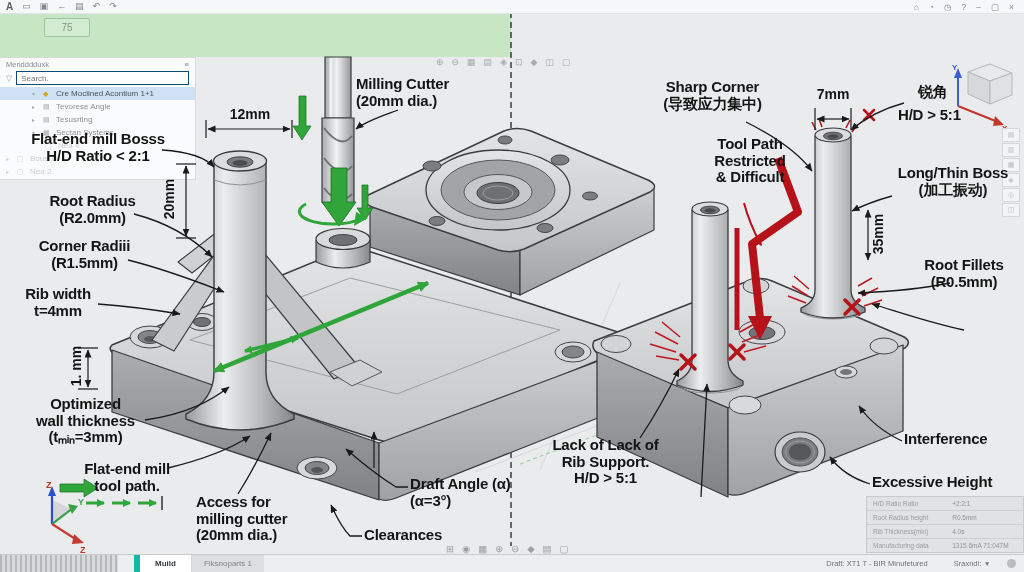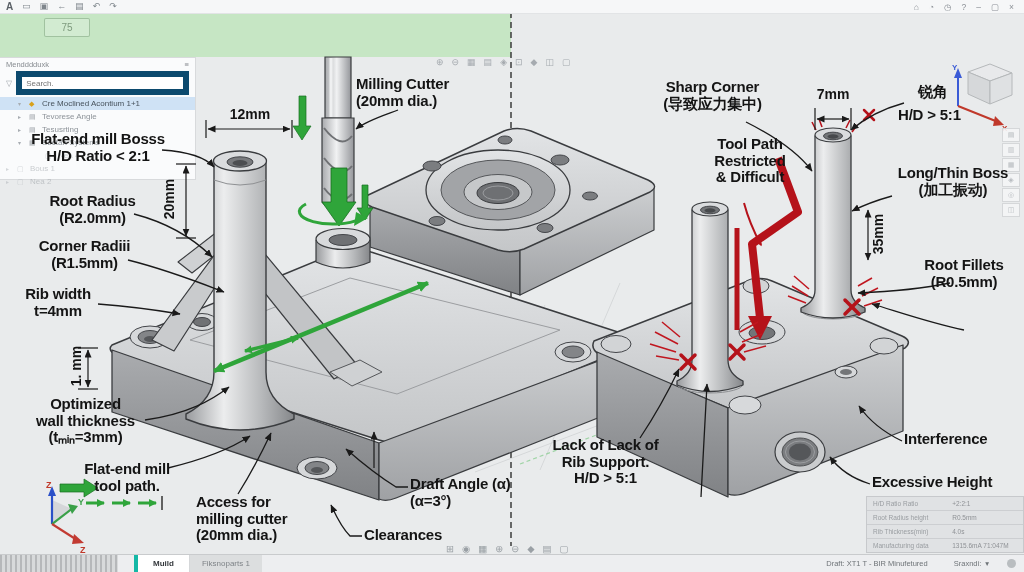--- a/index.html
+++ b/index.html
@@ -22,23 +22,23 @@
   #ribbonTabs .rtab{background:rgba(246,249,246,.85);border:1px solid rgba(150,185,150,.5);border-bottom:none;
         border-radius:2px 2px 0 0;font-size:8px;color:#5d6a5e;padding:1px 7px;display:flex;gap:4px;align-items:center;}
   #ribbonTabs .caret{font-size:6px;color:#8aa08a;}
   
   #panel{position:absolute;left:0;top:57px;width:195px;height:121px;background:rgba(250,251,252,.96);
          border:1px solid #d8dadc;border-left:none;z-index:1;}
   #panel .phead{display:flex;justify-content:space-between;padding:2px 6px 1px 6px;
          font-size:7.5px;color:#878c91;}
   #panel .psearch{display:flex;align-items:center;margin:1px 6px 2px 6px;gap:4px;}
   #panel .funnel{font-size:8px;color:#a3a8ad;}
-  #panel input{flex:1;height:12px;border:6px solid #0c4a6e;background:#fff;font-size:8px;
+  #panel input{flex:1;height:12px;border:1px solid #0c4a6e;background:#fff;font-size:8px;
          font-family:"Liberation Sans",sans-serif;color:#6d7277;padding:0 4px;outline:none;}
-  .trow{display:flex;align-items:center;height:13px;font-size:8px;color:#8d9399;padding-left:18px;gap:4px;}
+  .trow{display:flex;align-items:center;height:13px;font-size:8px;color:#8d9399;padding-left:32px;gap:4px;}
   .trow .tcaret{width:7px;font-size:6px;color:#a8adb2;}
   .trow .ticon{width:9px;font-size:7px;color:#a8adb2;}
   .trow.sel{background:#cfe2f5;color:#47525c;}
   .trow.sel .ticon{color:#d9a11c;}
   .trow.faded{opacity:.45;}
   .trow.ind2{padding-left:34px;}
   .trow.ind1{padding-left:6px;}
   
   #viewbar{position:absolute;left:436px;top:57px;display:flex;gap:8px;font-size:9px;color:#a6abb0;z-index:3;}
   #navbar{position:absolute;left:446px;top:543px;display:flex;gap:8px;font-size:9.5px;color:#9aa0a5;z-index:3;}
@@ -82,21 +82,21 @@
       padding:0 6px;font-size:6.5px;}
   #infotable .irow:last-child{border-bottom:none;}
   #infotable .il{width:55%;color:#999da1;}
   #infotable .iv{width:45%;color:#8f9296;}
   
   #statusbar{position:absolute;left:0;bottom:0;width:1024px;height:17px;background:#edeef0;
       border-top:1px solid #c9cbcd;display:flex;align-items:stretch;z-index:6;font-size:8px;}
   #statusbar .stripes{width:118px;background:repeating-linear-gradient(90deg,#b6b8ba 0 2px,#d8dadb 2px 5px);}
   #statusbar .gap{width:16px;}
   #statusbar .stab{display:flex;align-items:center;padding:0 15px;background:#fff;
-      border-left:4px solid #14b8a6;border-right:1px solid #d5d7d9;font-weight:700;color:#35393d;}
+      border-left:6px solid #14b8a6;border-right:1px solid #d5d7d9;font-weight:700;color:#35393d;}
   #statusbar .stab2{display:flex;align-items:center;padding:0 12px;background:#dcdedf;color:#7f8488;}
   #statusbar .sspacer{flex:1;}
   #statusbar .docinfo{display:flex;align-items:center;color:#6f7478;font-size:7.5px;margin-right:26px;}
   #statusbar .sdrop{display:flex;align-items:center;gap:4px;color:#6f7478;font-size:7.5px;margin-right:18px;}
   #statusbar .scirc{width:9px;height:9px;border-radius:50%;background:#b9bdc0;align-self:center;margin-right:8px;}
   
   #scene{position:absolute;left:0;top:0;z-index:2;}
   #scene text{font-family:"Liberation Sans",sans-serif;font-weight:700;}
 </style>
 </head>

